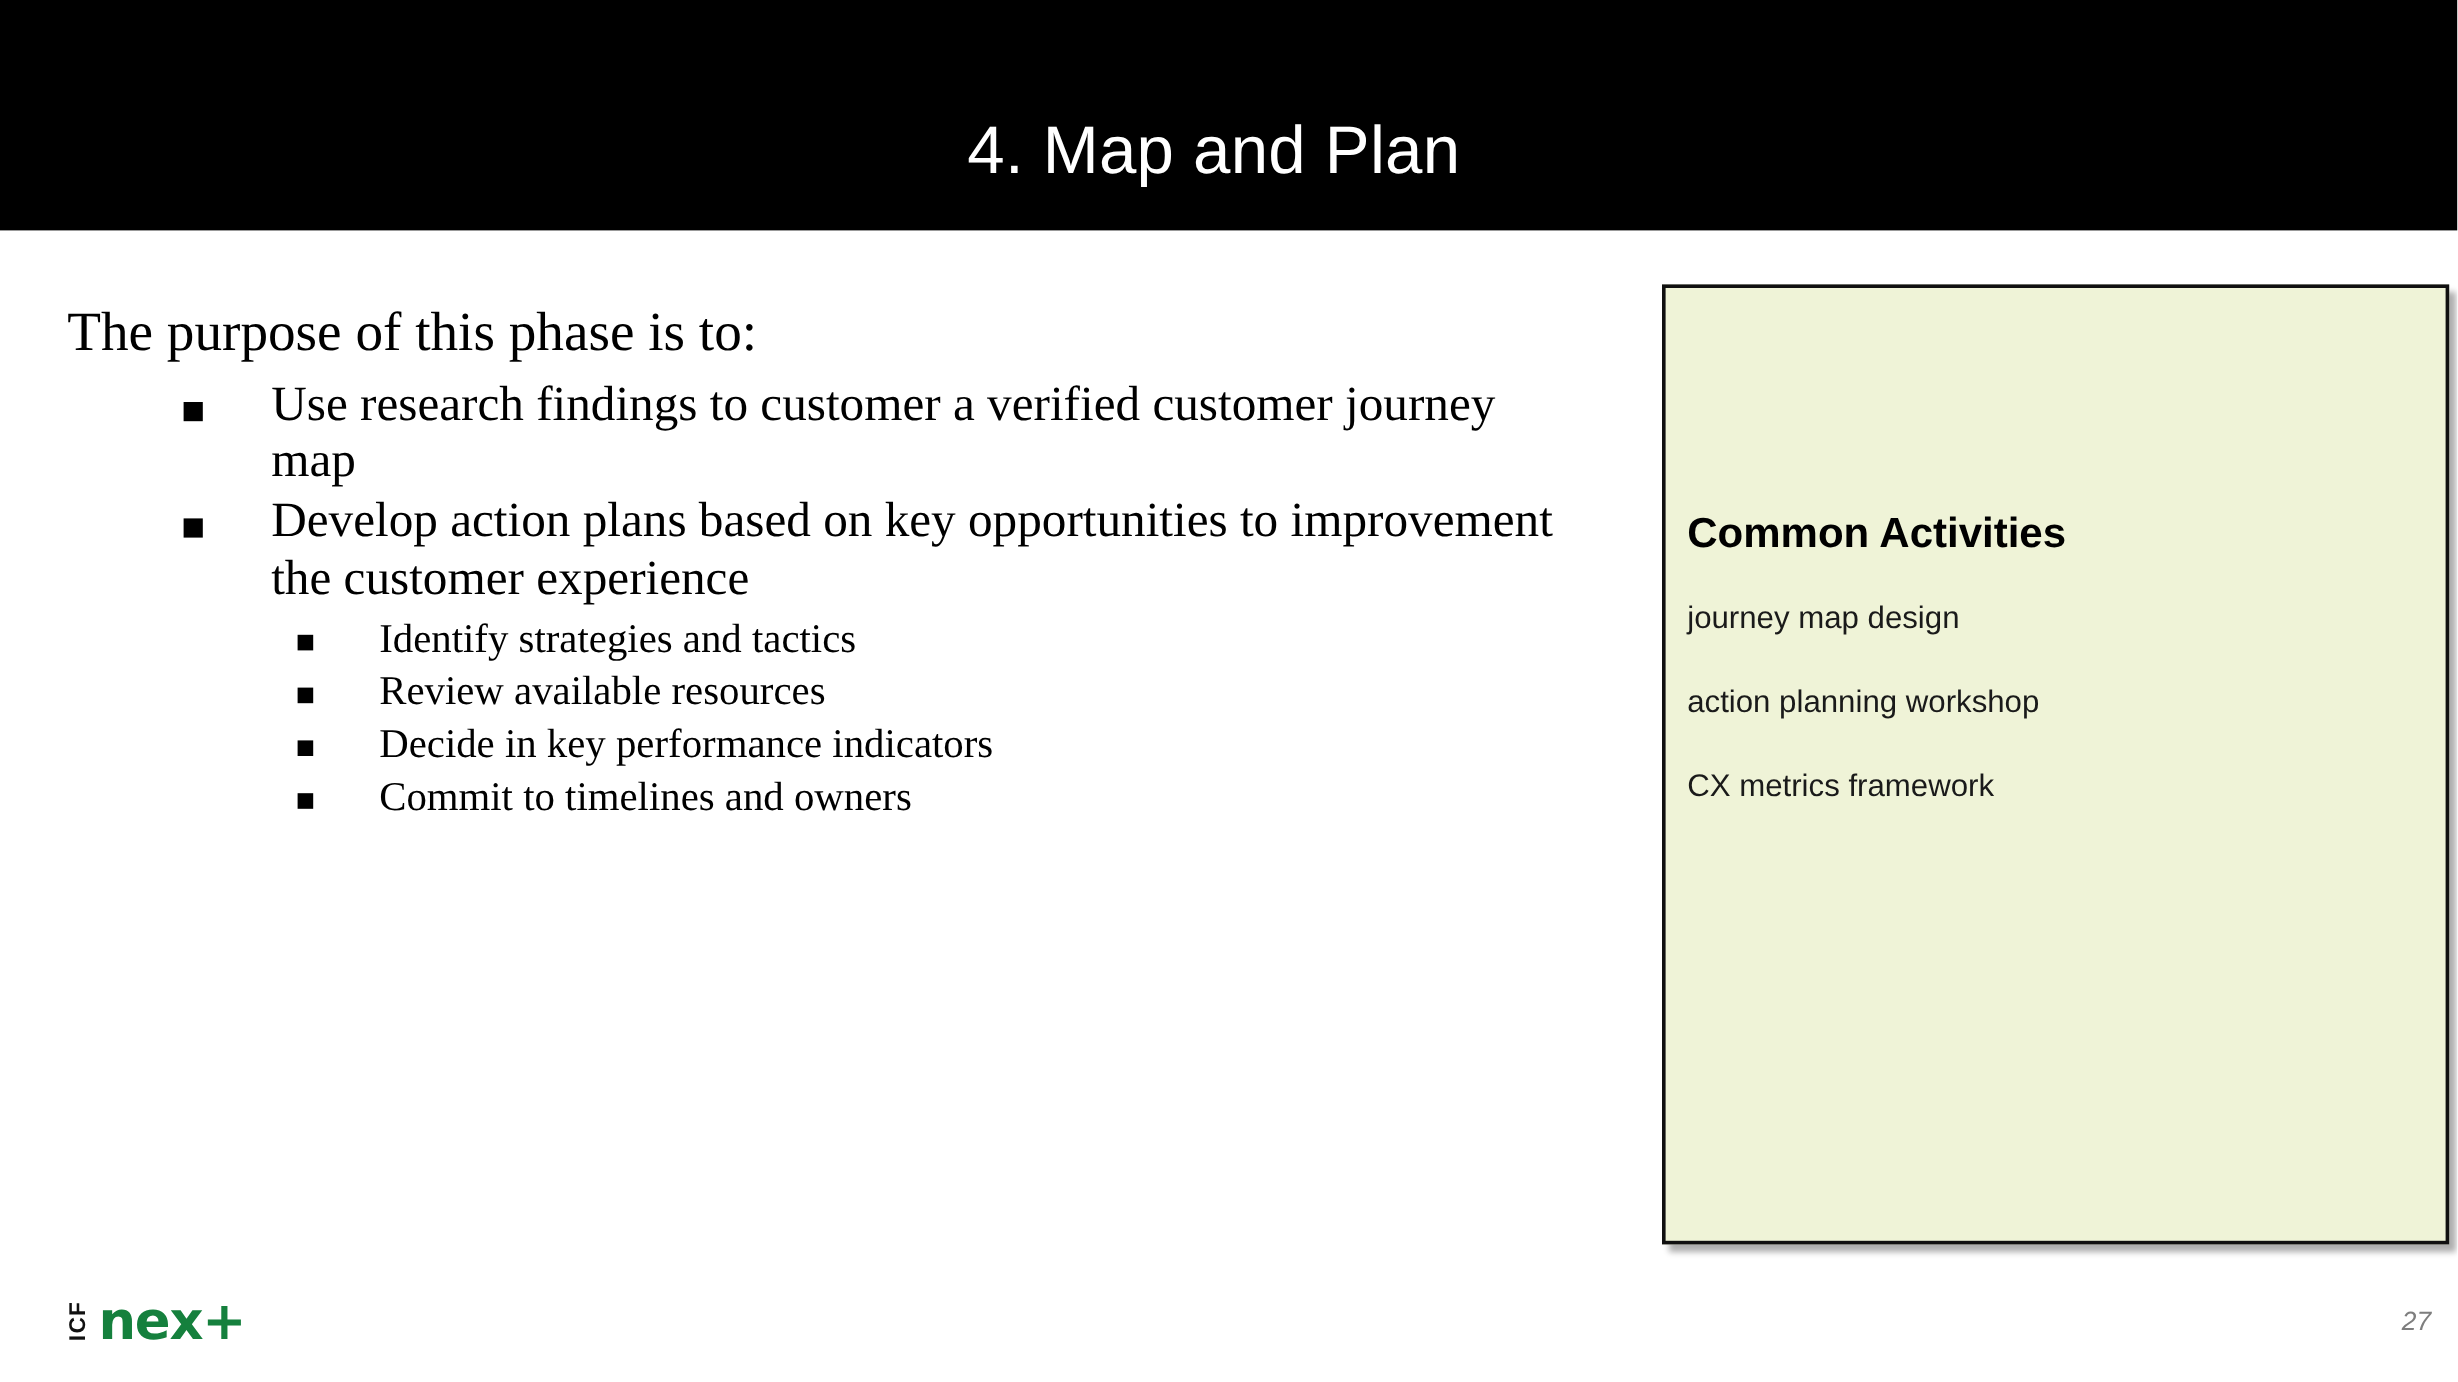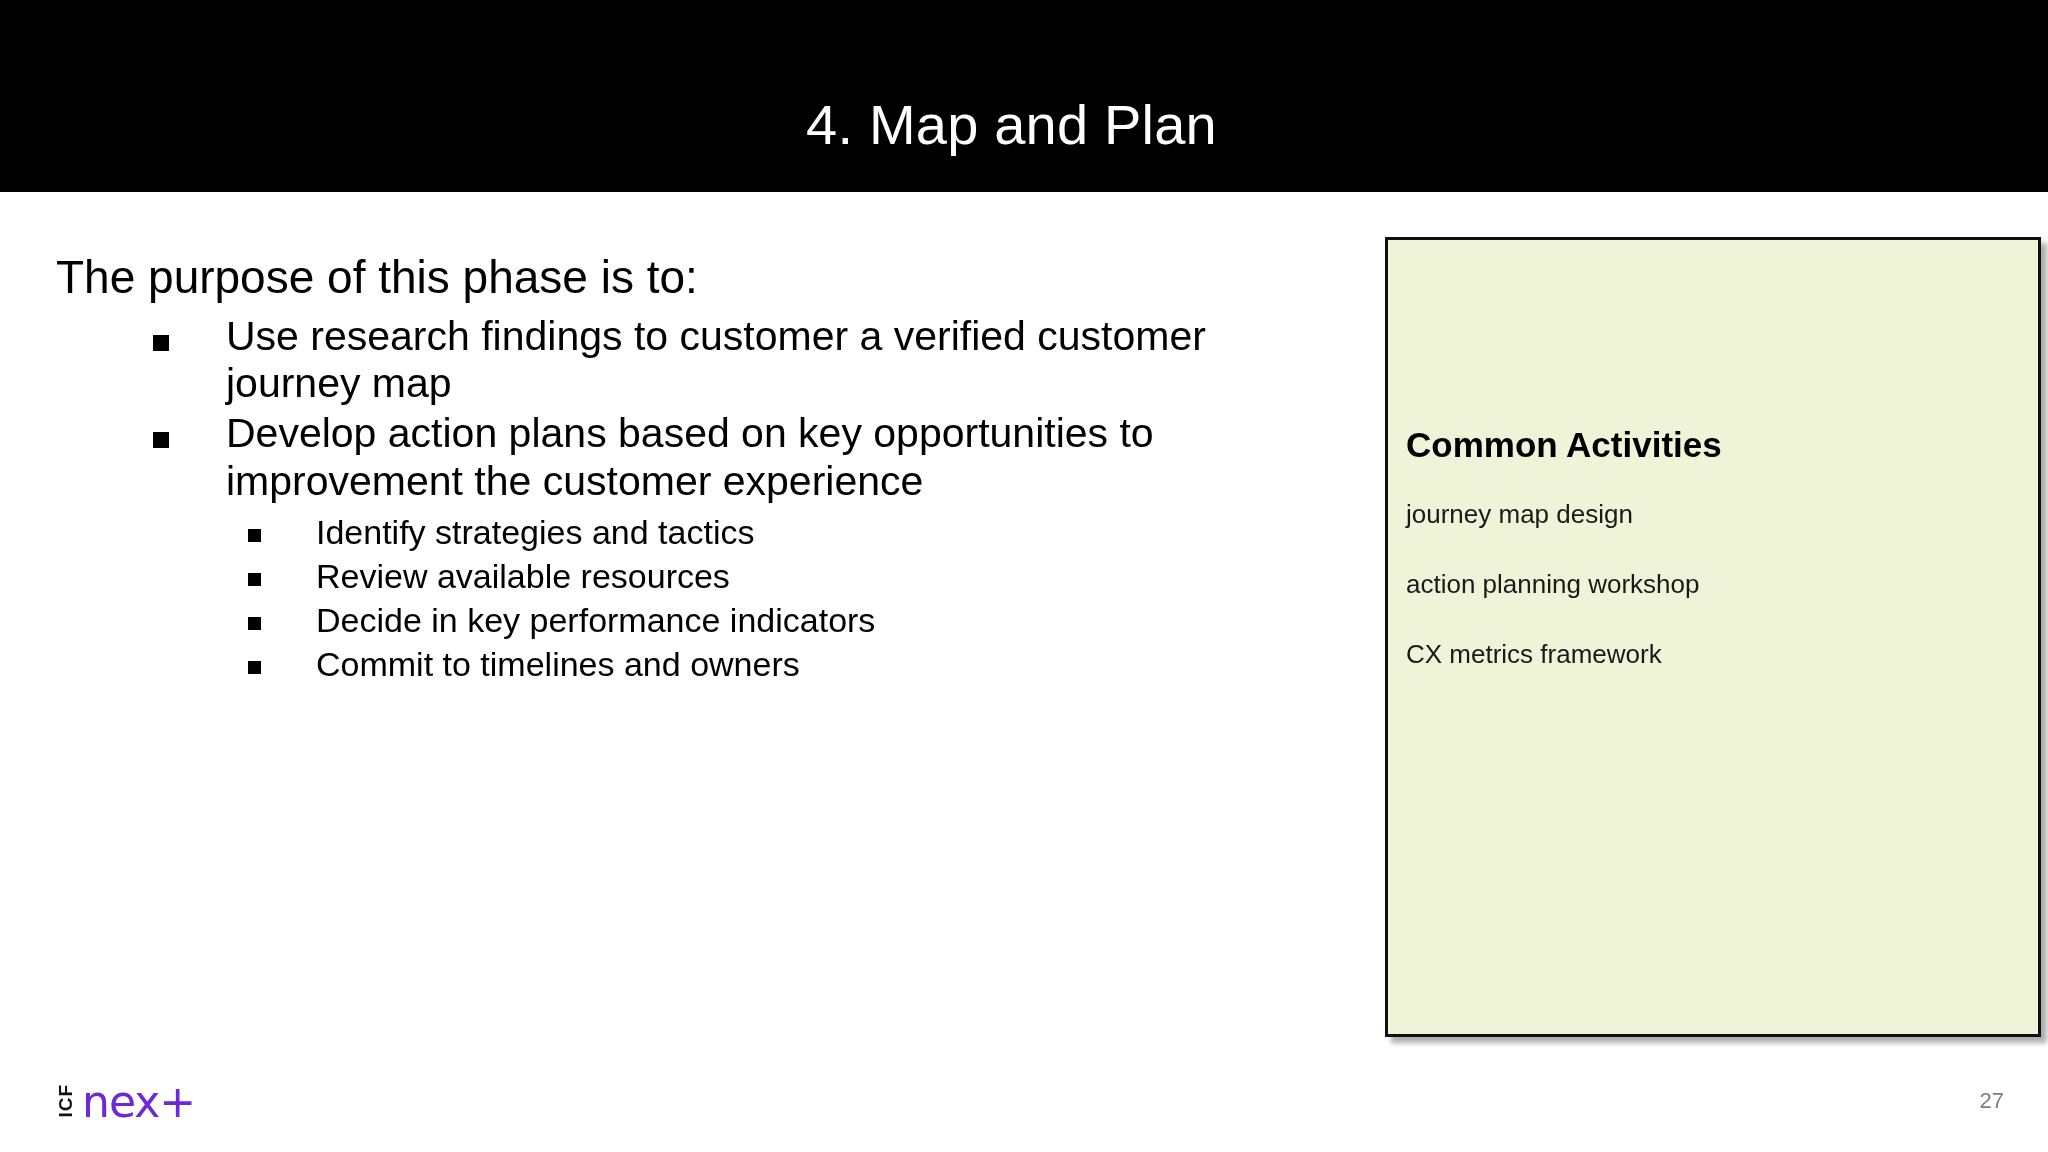--- a/index.html
+++ b/index.html
@@ -44,20 +44,21 @@
     padding-bottom: 18px;
     box-sizing: border-box;
   }
 
   
   #body-column {
     position: absolute;
     left: 56px;
     top: 248px;
     width: 1270px;
+    font-family: Liberation Serif, serif;
   }
 
   #lead-line {
     font-size: 46px;
     font-weight: 400;
     color: #000000;
     line-height: 1.28;
     margin: 0 0 6px 0;
     white-space: nowrap;
   }
@@ -160,35 +161,36 @@
     letter-spacing: 1px;
     color: #111111;
     writing-mode: vertical-rl;
     transform: rotate(180deg);
     line-height: 1;
     margin-right: 7px;
     margin-bottom: 2px;
   }
   #logo-next {
     font-size: 44px;
-    font-weight: 400;
-    color: #6d28d9;
+    font-weight: 700;
+    color: #15803d;
     line-height: 0.85;
     letter-spacing: -1px;
     font-family: "DejaVu Sans", sans-serif;
   }
 
   #page-number {
     position: absolute;
-    right: 44px;
+    right: 22px;
     top: 1088px;
     width: 70px;
     text-align: right;
     font-size: 22px;
     color: #7e7e7e;
+    font-style: italic;
   }
 </style>
 </head>
 <body>
 
 <div id="slide">
 
   <div id="title-band"></div>
   <h1 id="slide-title">4. Map and Plan</h1>
 

